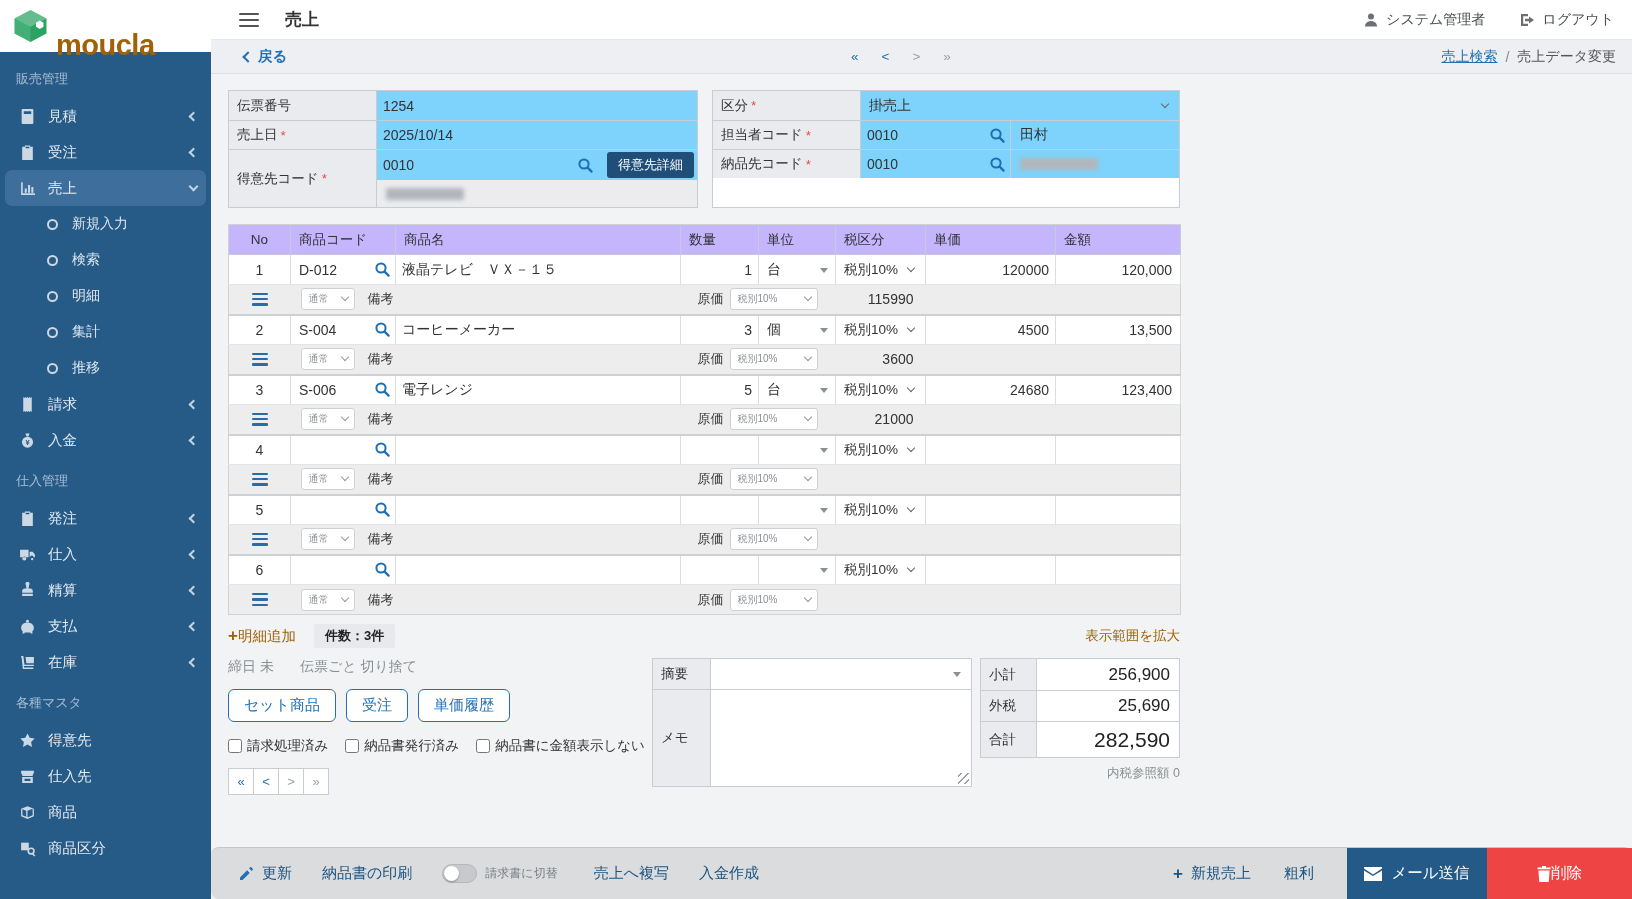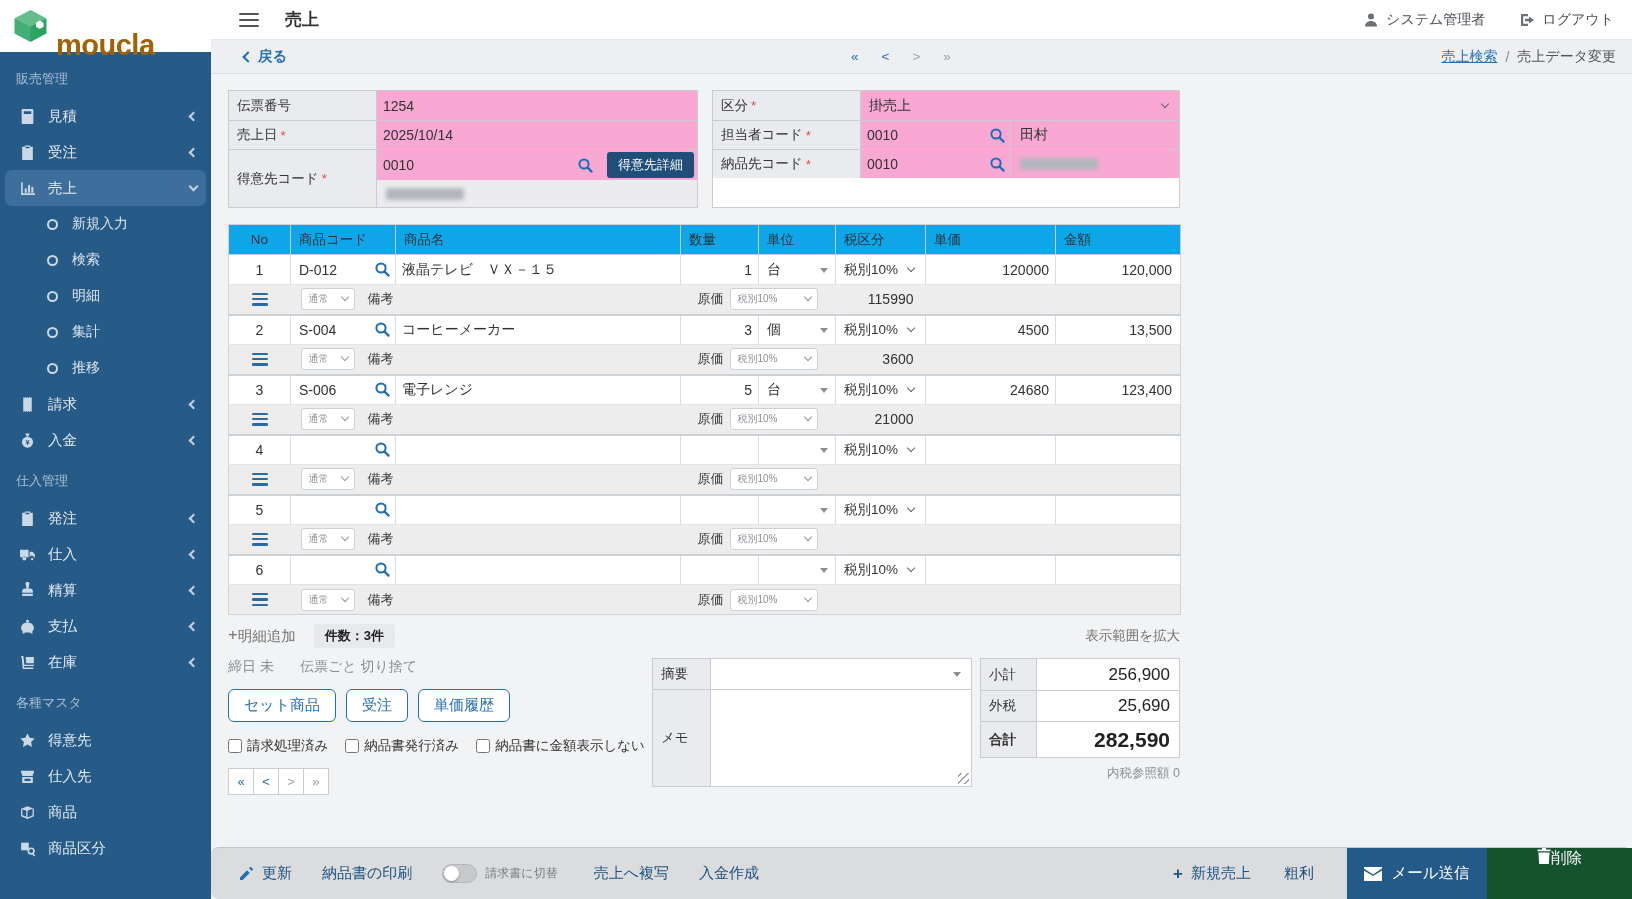--- a/index.html
+++ b/index.html
@@ -47,40 +47,40 @@
   .crumb-cur { color:#555; }
 
   
   .content { flex:1; background:#f2f3f5; padding:16px 0 0 17px; overflow:hidden; }
   .form-row { display:flex; gap:14px; }
   .panel { background:#fff; border:1px solid #c9cdd2; }
   .frow { display:grid; grid-template-columns:148px 1fr; border-top:1px solid #c9cdd2; }
   .frow:first-child { border-top:none; }
   .flabel { background:#e9ebee; padding:0 8px; display:flex; align-items:center; gap:3px; font-size:13.5px; border-right:1px solid #c9cdd2; }
   .req { color:#e04b4b; }
-  .fval { background:#f9a8d4; display:flex; align-items:center; position:relative; min-width:0; }
+  .fval { background:#7dd3fc; display:flex; align-items:center; position:relative; min-width:0; }
   .h29 { height:29px; } .h58 { height:58px; }
   input.flat { border:none; outline:none; font-size:14px; font-family:inherit; color:#333; background:transparent; padding:0 6px; height:22px; }
   .sicon { width:17px; height:17px; flex:0 0 17px; }
   .sicon circle { fill:none; stroke:#1a6fb5; stroke-width:2; }
   .sicon line { stroke:#1a6fb5; stroke-width:2.2; stroke-linecap:round; }
   .cust-lines { display:flex; flex-direction:column; width:100%; height:100%; }
   .cust-l1 { height:30px; display:flex; align-items:center; padding-right:3px; }
   .cust-l2 { flex:1; background:#ececee; display:flex; align-items:center; }
   .redacted { width:78px; height:12px; background:#b2b6bc; filter:blur(2px); border-radius:2px; margin-left:9px; }
   .btn-primary { background:#1f4e79; color:#fff; border:none; font-size:13px; font-family:inherit; padding:4px 11px; border-radius:3px; cursor:pointer; }
   .fake-select { width:100%; height:100%; display:flex; align-items:center; padding:0 24px 0 8px; position:relative; cursor:pointer; }
   .schev { width:6px; height:6px; border-right:1.6px solid #666; border-bottom:1.6px solid #666; transform:rotate(45deg); position:absolute; right:11px; top:50%; margin-top:-5px; }
   .split-val { display:grid; grid-template-columns:150px 1fr; width:100%; height:100%; }
   .split-l { display:flex; align-items:center; border-right:1px solid #c9cdd2; padding-right:4px; }
   .split-r { display:flex; align-items:center; padding-left:9px; }
 
   
   table.detail { border-collapse:collapse; table-layout:fixed; width:952px; margin-top:16px; background:#fff; border:1px solid #cfd3d8; }
-  table.detail th { background:#0ea5e9; height:30px; font-weight:400; font-size:13.5px; text-align:left; padding:0 8px; border-right:1px solid #c6ccd3; border-bottom:1px solid #c6ccd3; color:#2f3337; }
+  table.detail th { background:#c4b5fd; height:30px; font-weight:400; font-size:13.5px; text-align:left; padding:0 8px; border-right:1px solid #c6ccd3; border-bottom:1px solid #c6ccd3; color:#2f3337; }
   table.detail th.cent { text-align:center; padding:0; }
   tbody.item { border-top:2px solid #ccd1d6; }
   tbody.item:first-of-type { border-top:none; }
   tr.rmain td { height:30px; border-right:1px solid #dadde1; background:#fff; padding:0; }
   tr.rsub td { height:30px; background:#ededee; border-top:1px solid #e2e4e7; }
   td.no { text-align:center; font-size:14px; color:#333; }
   .cellflex { display:flex; align-items:center; height:100%; }
   .code-in { flex:1; min-width:0; }
   .num { text-align:right; padding-right:5px; width:100%; }
   .unit-cell { position:relative; padding-left:8px; font-size:14px; }
@@ -92,21 +92,21 @@
   .subflex { display:flex; align-items:center; gap:0; padding-left:10px; }
   .mini-select { height:22px; background:#fff; border:1px solid #cdd1d6; border-radius:3px; display:flex; align-items:center; padding:0 18px 0 7px; font-size:10px; color:#8a8f94; position:relative; cursor:pointer; }
   .mini-select .schev { right:6px; border-color:#999; }
   .w54 { width:54px; } .w84 { width:88px; }
   .sub-lab { font-size:13px; color:#333; }
   .note-in { width:284px; height:22px; background:#fff; border:none; border-radius:3px; margin-left:8px; }
   .cost-in { width:94px; height:22px; background:#fff; border:none; border-radius:3px; margin-left:8px; text-align:right; }
 
   
   .addrow-line { width:952px; display:flex; align-items:center; margin-top:9px; }
-  .link { color:#737373; cursor:pointer;font-family:Liberation Serif, serif; }
+  .link { color:#a16207; cursor:pointer; }
   .add-link { font-size:14.5px; }
   .count-badge { margin-left:18px; background:#e7e9ec; padding:3px 11px; font-size:13px; font-weight:bold; color:#222; border-radius:2px; }
   .expand-link { margin-left:auto; font-size:13.5px; }
 
   .bottom-zone { width:952px; display:flex; margin-top:10px; align-items:flex-start; }
   .bz-left { width:424px; }
   .closing-line { color:#8a8f94; font-size:14px; display:flex; gap:26px; }
   .btn-row { display:flex; gap:10px; margin-top:13px; }
   .btn-outline { background:#fff; border:1.5px solid #2470b3; color:#2470b3; border-radius:6px; font-size:15px; font-family:inherit; padding:6px 15px; cursor:pointer; }
   .chk-row { display:flex; gap:17px; margin-top:15px; font-size:13.5px; align-items:center; }
@@ -126,38 +126,38 @@
   .memo-area textarea { width:100%; height:100%; border:none; outline:none; resize:none; font-family:inherit; }
   .resize-grip { position:absolute; right:2px; bottom:2px; width:11px; height:11px;
     background:repeating-linear-gradient(135deg, transparent 0 2px, #9aa0a6 2px 3.4px, transparent 3.4px 5px); cursor:nwse-resize; }
 
   .totals-col { width:200px; margin-left:8px; }
   .totals { border:1px solid #c9cdd2; background:#fff; }
   .trow { display:grid; grid-template-columns:56px 1fr; border-top:1px solid #c9cdd2; }
   .trow:first-child { border-top:none; }
   .tlabel { background:#e9ebee; border-right:1px solid #c9cdd2; font-size:13.5px; display:flex; align-items:center; padding-left:8px; }
   .tval { text-align:right; padding:0 9px; display:flex; align-items:center; justify-content:flex-end; font-size:17px; color:#222; }
-  .trow.h31 { height:31px;gap:38px; } .trow.h36 { height:36px;font-weight:bold; }
+  .trow.h31 { height:31px;gap:38px; } .trow.h36 { height:36px; }
   .trow.h36 .tval { font-size:21px; }
   .innertax { text-align:right; color:#8a8f94; font-size:12.5px; margin-top:7px; }
 
   
   .footer { height:52px; background:#dbdcde; border-top:1px solid #c4c6c9; display:flex; align-items:center; padding-left:27px;border-radius:8px; }
   .f-act { display:flex; align-items:center; gap:8px; color:#1c5380; font-size:15px; font-weight:500; cursor:pointer; margin-right:30px; }
   .f-act svg { width:16px; height:16px; fill:#2470b3; }
   .toggle-group { display:flex; align-items:center; gap:8px; margin-right:36px; }
   .toggle { width:35px; height:19px; background:#c7c9cc; border:1px solid #b5b8bb; border-radius:10px; position:relative; cursor:pointer; }
   .toggle .knob { position:absolute; left:1px; top:1px; width:15px; height:15px; border-radius:50%; background:#fff; box-shadow:0 1px 2px rgba(0,0,0,.3); }
   .toggle-label { font-size:12px; color:#7a7f84; }
   .f-right { margin-left:auto; display:flex; align-items:center; height:100%; }
   .f-right .f-act { margin-right:33px; }
   .plus-sign { font-size:17px; font-weight:600; }
   .btn-mail { height:100%; width:140px; background:#235a87; color:#fff; border:none; font-size:15.5px; font-family:inherit; display:flex; align-items:center; justify-content:center; gap:9px; cursor:pointer; }
   .btn-mail svg { width:18px; height:14px; fill:#fff; }
-  .btn-del { height:100%; width:145px; background:#14532d; color:#fff; border:none; font-size:15.5px; font-family:inherit; display:flex; justify-content:center; cursor:pointer; }
+  .btn-del { height:100%; width:145px; background:#ef4444; color:#fff; border:none; font-size:15.5px; font-family:inherit; display:flex; align-items:center; justify-content:center; cursor:pointer; }
   .btn-del svg { width:14px; height:16px; fill:#fff; }
 </style>
 </head>
 <body>
 
 <div class="app">
 
   <aside class="sidebar">
     <div class="logo-box">
       <svg width="37" height="34" viewBox="0 0 44 40">

